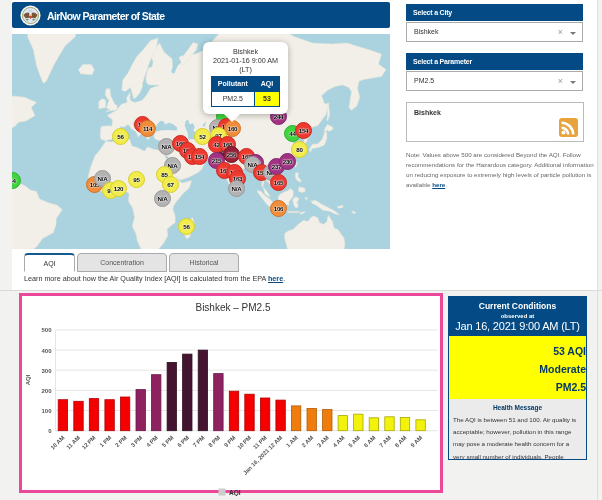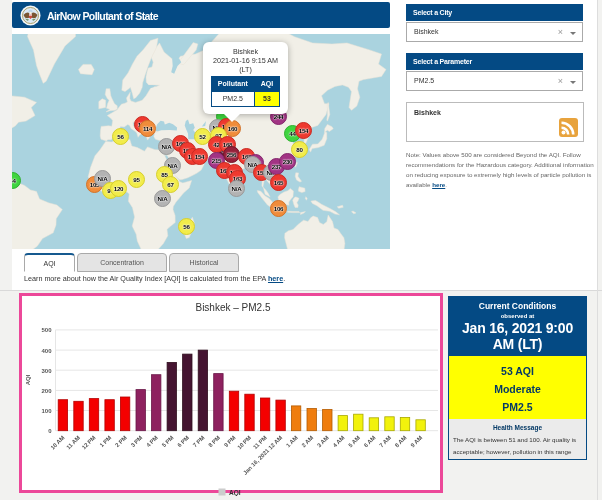--- a/index.html
+++ b/index.html
@@ -17,22 +17,22 @@
 .tab{float:left;height:19px;line-height:17px;font-size:7px;border:1px solid #a9a9a9;border-radius:4px 4px 0 0;background:#e4e4e4;color:#555;margin-right:2px;text-align:center}
 .tab.on{background:#fff;border-top:2.5px solid #15598f;border-bottom:1px solid #fff;color:#333}
 #learn{left:24px;top:274px;font-size:7.2px;color:#333}
 #learn a{color:#044a84;font-weight:bold;text-decoration:underline}
 #hr{left:0;top:290px;width:602px;height:1px;background:#d9d9d9}
 #chart{left:19px;top:293px;width:424px;height:200px;background:#fff;border:3px solid #ec4899}
 #cond{left:448px;top:296px;width:139px;height:164px;border:1px solid #044a84;background:#ebebeb;overflow:hidden}
 #cond .h{background:#044a84;color:#fff;text-align:center;padding:4px 2px 4px}
 #cond .h .l1{font-size:8.5px;font-weight:bold}
 #cond .h .l2{font-size:6px;font-weight:bold;margin:1.5px 0}
-#cond .h .l3{font-size:14px;font-weight:bold;letter-spacing:-0.2px}
-#cond .yel{background:#ff0;color:#053a66;text-align:center;font-weight:bold;font-size:10.5px;padding:6px 0;line-height:18px;height:63px}
+#cond .h .l3{font-size:11px;font-weight:normal;letter-spacing:-0.2px}
+#cond .yel{background:#ff0;color:#053a66;text-align:right;font-weight:bold;font-size:10.5px;padding:6px 0;line-height:18px;height:63px}
 #cond .hm{text-align:center;font-weight:bold;font-size:6.5px;color:#053a66;margin:5px 0 3px}
 #cond .tx{padding:0 4px;color:#333;font-size:6.2px;line-height:12.2px;white-space:nowrap}
 .bluebar{background:#044a84;color:#fff;font-weight:bold;font-size:7px;letter-spacing:-0.2px;height:17px;line-height:17px;padding-left:7px}
 .selbox{background:#fff;border:1px solid #aaa;height:20px;line-height:18px;font-size:7px;color:#333;padding-left:7px;position:relative}
 .selbox .x{position:absolute;right:19px;top:0;color:#999;font-size:9px}
 .selbox .car{position:absolute;right:6px;top:9px;width:0;height:0;border:3px solid transparent;border-top-color:#777}
 #sc{left:406px;top:4px;width:177px}
 #sp{left:406px;top:53px;width:177px}
 #rssbox{left:406px;top:102px;width:178px;height:40px;background:#fff;border:1px solid #bbb;padding:6px 0 0 7px;font-size:7px;font-weight:bold;color:#333;position:relative}
 #rssbox svg{position:absolute;right:5px;bottom:4px}
@@ -48,21 +48,21 @@
       <circle cx="11" cy="11" r="8.4" fill="#dce9f5" stroke="#ab9c62" stroke-width="1"></circle>
 <circle cx="11" cy="7.2" r="2.2" fill="#bcd6ea"></circle>
 <path d="M3.6 10.5 Q7 6 10.2 9 L10.2 13 Q7 14.5 5.2 13Z" fill="#7a5632"></path>
 <path d="M18.4 10.5 Q15 6 11.8 9 L11.8 13 Q15 14.5 16.8 13Z" fill="#7a5632"></path>
 <circle cx="11" cy="8.3" r="1.3" fill="#f5f0e0"></circle>
 <path d="M9.4 9.8 h3.2 v3.4 l-1.6 1.4 l-1.6-1.4Z" fill="#cc4a3e"></path>
 <path d="M9.4 9.8 h3.2 v1.3 h-3.2Z" fill="#eef3f8"></path>
 <path d="M5.2 13.8 Q7.5 15.6 9.2 14.8 L8.4 16.4 Q6.4 16.4 5.2 13.8Z" fill="#55803f"></path>
 <path d="M16.8 13.8 Q14.5 15.6 12.8 14.8 L13.6 16.4 Q15.6 16.4 16.8 13.8Z" fill="#55803f"></path>
 </svg>
-<span class="ttl">AirNow Pollutant of State</span>
+<span class="ttl">AirNow Parameter of State</span>
 </div>
 <div id="map" class="abs">
 <svg width="378" height="215" viewBox="0 0 378 215">
 <rect width="378" height="215" fill="#aad3df"></rect>
 <g fill="#f1efe7" stroke="#e8e2d6" stroke-width="0.5">
         <path d="M93.7 107.4L87.8 116.1L83.0 121.7L78.5 133.6L76.2 142.7L77.8 146.4L82.5 152.1L91.2 158.4L98.0 157.5L105.5 155.5L115.4 158.2L117.2 160.0L116.4 167.3L120.5 173.7L122.6 183.1L120.2 192.1L124.2 200.3L125.3 207.1L129.3 215.7L130.1 219.8L132.5 220.7L140.9 219.3L145.7 215.9L151.4 209.6L155.8 201.8L155.0 195.6L156.9 193.6L163.2 188.5L163.1 181.6L161.0 175.5L161.3 172.5L164.0 168.0L167.0 164.6L171.5 159.0L177.2 154.0L179.6 146.6L170.8 148.9L167.4 147.6L167.0 145.9L160.2 137.5L158.0 132.8L155.8 127.9L153.3 122.9L151.4 118.0L149.3 115.9L143.0 115.7L135.5 112.9L132.5 117.3L125.4 113.6L119.8 112.0L117.8 105.4L107.0 105.4L99.5 108.0Z"></path>
         <path d="M94.4 106.9L89.0 105.2L88.2 102.0L88.5 96.5L89.2 92.4L96.5 91.8L99.8 92.2L100.7 86.5L98.8 84.3L95.3 81.6L100.1 78.8L104.9 76.0L109.4 70.2L113.0 69.2L115.4 67.9L114.5 64.0L118.2 58.2L117.8 64.5L119.0 67.1L123.5 68.4L130.2 66.3L134.0 61.8L139.2 53.3L144.5 52.4L147.5 51.2L142.2 50.9L136.7 50.9L134.3 48.2L134.0 43.0L135.2 37.3L136.2 34.1L140.0 33.0L141.2 28.2L139.2 23.0L140.8 18.0L147.5 9.0L152.0 18.0L164.0 28.2L168.5 22.2L183.5 20.1L192.5 15.9L215.0 -9.3L252.5 -21.7L270.5 -3.6L282.5 2.7L300.5 9.0L320.0 10.0L335.0 9.0L345.5 12.3L357.5 15.9L369.5 20.1L366.5 30.1L374.0 35.5L369.5 42.4L360.5 44.0L351.5 45.6L347.0 47.2L345.5 54.8L347.8 63.2L344.8 72.1L339.5 76.3L337.0 73.4L338.0 67.1L339.5 57.6L336.5 53.3L330.5 50.9L323.0 52.4L315.5 56.2L309.5 61.8L312.5 69.7L317.0 69.7L314.0 80.5L305.8 91.4L299.8 93.4L297.2 98.5L296.8 102.1L293.8 109.3L291.9 108.7L292.4 103.9L290.3 102.1L285.5 99.4L279.2 102.0L281.0 108.9L282.9 113.4L285.2 116.1L284.0 121.2L281.0 125.4L277.2 129.5L272.8 130.3L268.2 132.8L264.5 132.0L261.4 134.5L263.8 139.9L266.3 145.3L266.0 147.9L262.7 149.5L259.7 152.1L255.5 147.6L252.9 144.3L251.8 148.4L251.0 152.2L253.1 160.2L258.1 163.0L256.2 159.3L253.2 155.2L249.9 152.2L250.2 145.3L248.9 140.7L244.7 141.0L240.9 133.6L238.2 131.2L234.5 131.8L232.7 133.9L227.0 137.9L222.9 141.0L222.9 145.2L222.2 149.9L218.8 152.8L216.4 148.4L214.9 145.5L211.7 136.0L211.4 131.6L205.7 130.5L203.8 128.2L202.2 125.9L194.9 125.9L188.4 125.1L187.2 122.9L183.5 123.8L179.8 121.6L177.5 118.7L175.2 117.8L177.5 123.8L179.9 127.1L183.8 127.6L187.1 124.3L190.7 128.6L192.2 130.3L189.2 136.1L185.0 139.1L180.8 141.3L175.7 143.8L170.0 145.6L167.8 145.8L161.3 139.9L160.8 132.3L158.8 127.1L155.0 121.2L154.8 118.7L153.9 121.6L151.8 118.7L153.2 116.1L154.2 114.5L156.3 107.2L156.8 105.6L151.7 106.9L148.2 106.5L146.0 106.1L143.4 105.2L141.9 102.7L142.6 98.7L146.3 97.3L141.5 99.2L138.1 98.5L137.8 103.3L135.5 106.1L134.4 102.7L131.6 95.7L126.5 92.4L122.9 88.0L120.9 88.6L121.2 91.4L123.5 94.4L126.5 95.7L130.2 99.2L127.2 101.6L126.1 103.3L124.8 99.0L122.9 97.1L119.2 94.7L117.5 91.4L115.7 90.5L112.2 93.0L108.5 92.4L107.3 94.9L103.2 98.5L102.0 101.8L99.3 105.7L95.9 105.7Z"></path>
         <path d="M109.8 56.2L110.8 45.9L116.0 39.0L120.5 30.1L125.0 22.2L131.0 15.9L138.5 6.6L146.0 4.2L144.5 13.6L139.2 24.2L136.2 31.9L133.2 40.7L130.7 48.8L130.2 53.3L127.7 59.1L123.8 63.7L121.7 64.8L120.3 59.3L118.4 53.3L116.8 54.8L113.0 57.6Z"></path>
         <path d="M94.0 77.9L98.0 76.7L103.0 76.3L105.2 75.1L105.2 71.7L102.5 69.7L99.8 64.2L98.8 61.8L97.8 54.8L94.2 54.8L93.2 60.4L95.3 64.5L97.1 66.3L95.5 69.9L94.5 74.3L97.8 75.3Z"></path>
         <path d="M93.5 73.4L86.8 74.8L86.8 67.6L90.2 64.8L93.7 66.3Z"></path>
@@ -189,21 +189,21 @@
       <span>244</span>
     </div><div class="mk" style="left:272px;top:91px;background:#3fd43f;border-color:#2daf2d">
       <span>44</span>
     </div><div class="mk" style="left:283px;top:88px;background:#ee392f;border-color:#c92b23">
       <span>154</span>
     </div><div class="mk" style="left:279px;top:107px;background:#f2ec4a;border-color:#d6cf2e">
       <span>80</span>
     </div>
 <div id="popup">
 <div style="font-size:7.2px">Bishkek</div>
-<div>2021-01-16 9:15 AM</div>
+<div>2021-01-16 9:00 AM</div>
 <div>(LT)</div>
 <table>
         <tbody>
           <tr>
             <th>Pollutant</th>
             <th style="border-left:1px solid #fff">AQI</th>
           </tr>
           <tr>
             <td style="background:#fff">PM2.5</td>
             <td style="background:#ff0;font-weight:bold">53</td>

